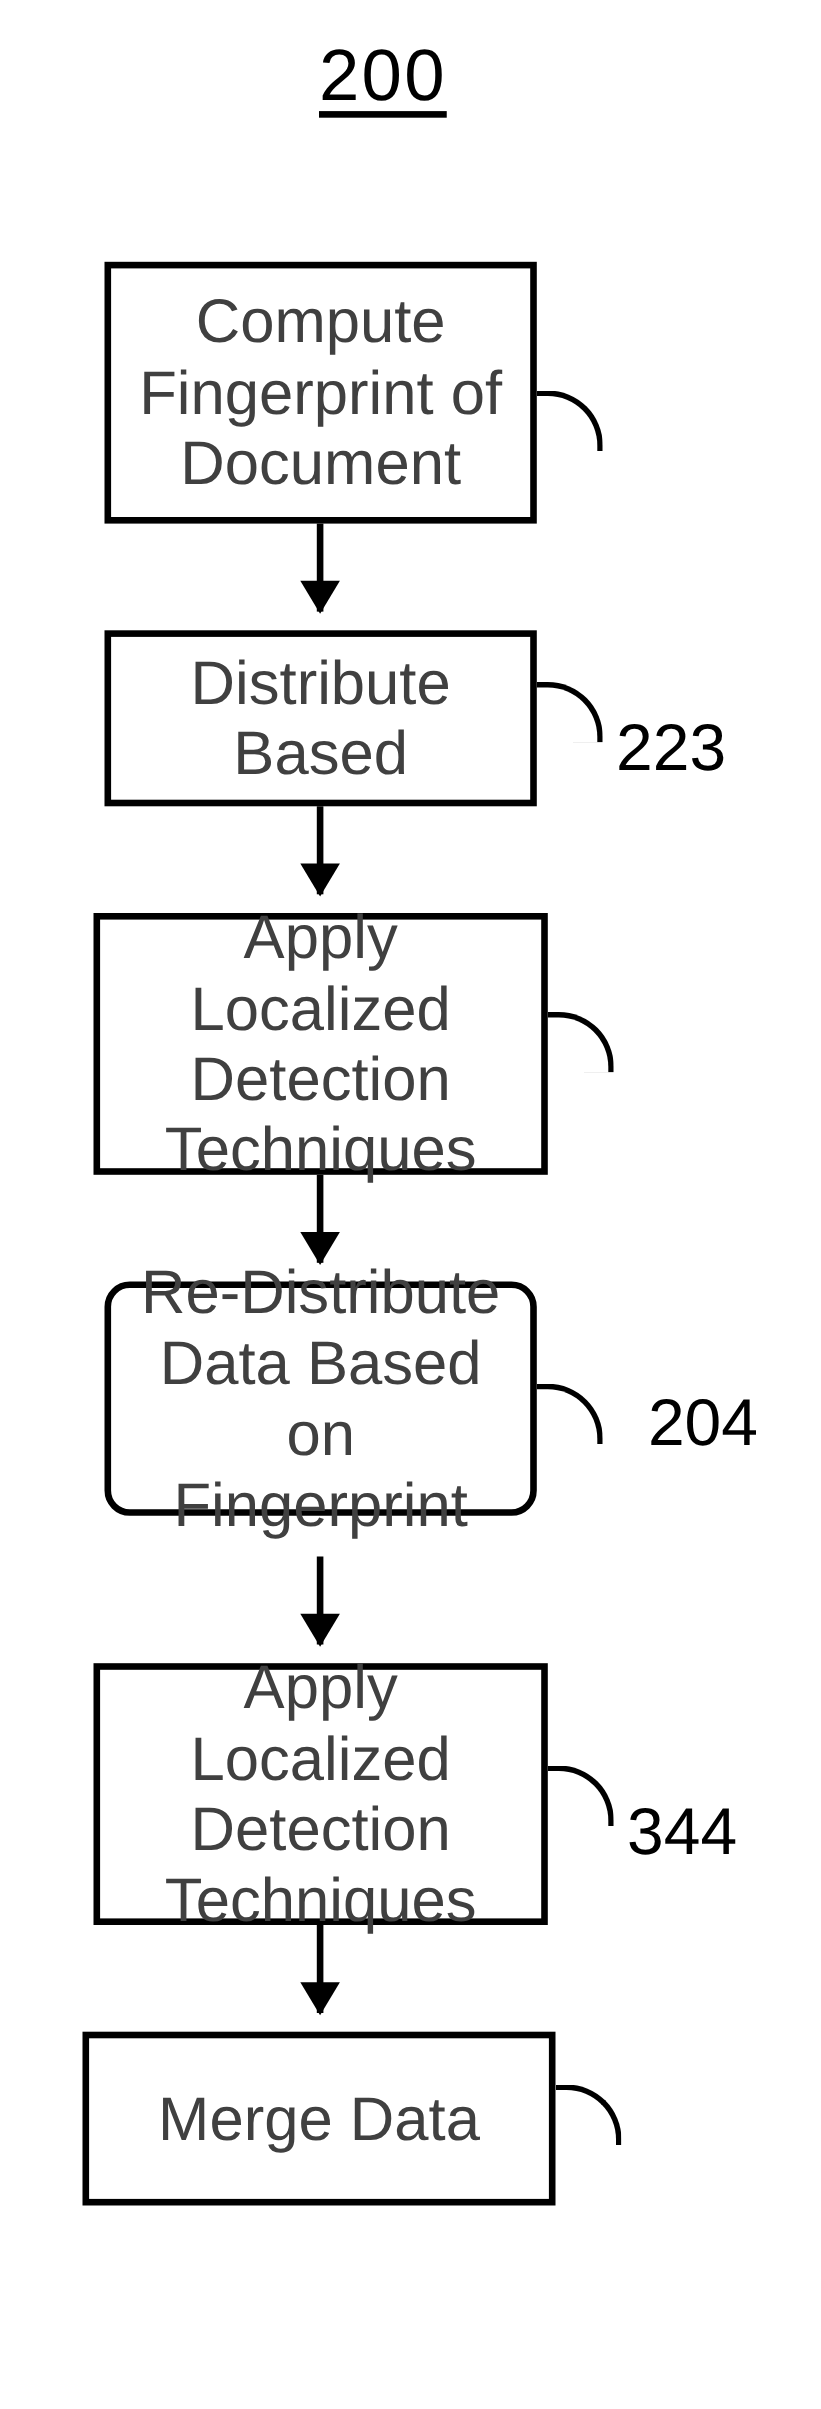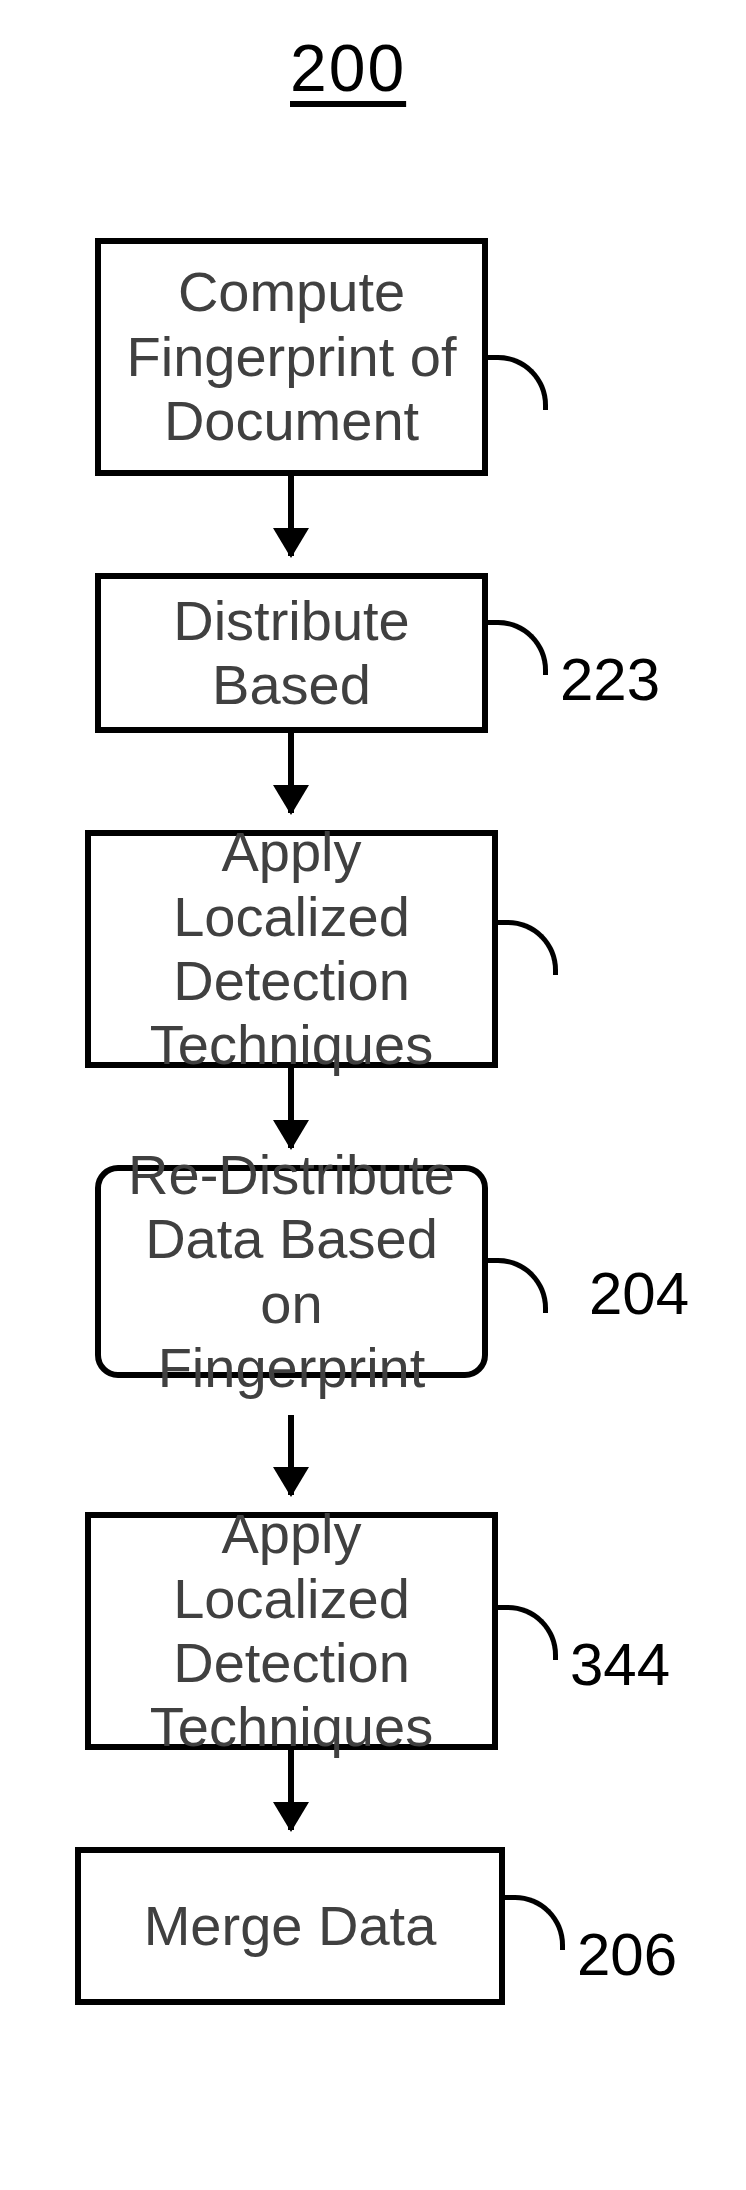--- a/index.html
+++ b/index.html
@@ -104,15 +104,14 @@
   </div>
   <div class="leader" style="left:498px; top:1605px; height:55px;"></div>
   <div class="step-label" style="left:570px; top:1630px;">344</div>
 
   <div class="arrow" style="left:288px; top:1750px; height:80px;"></div>
 
   <div class="step-box" style="left:75px; top:1847px; width:430px; height:158px;">
     <div class="step-text">Merge Data</div>
   </div>
   <div class="leader" style="left:505px; top:1895px; height:55px;"></div>
-  <div class="step-label" style="left:577px; top:1920px;">206</div>
 
 </div>
 
 </body></html>

